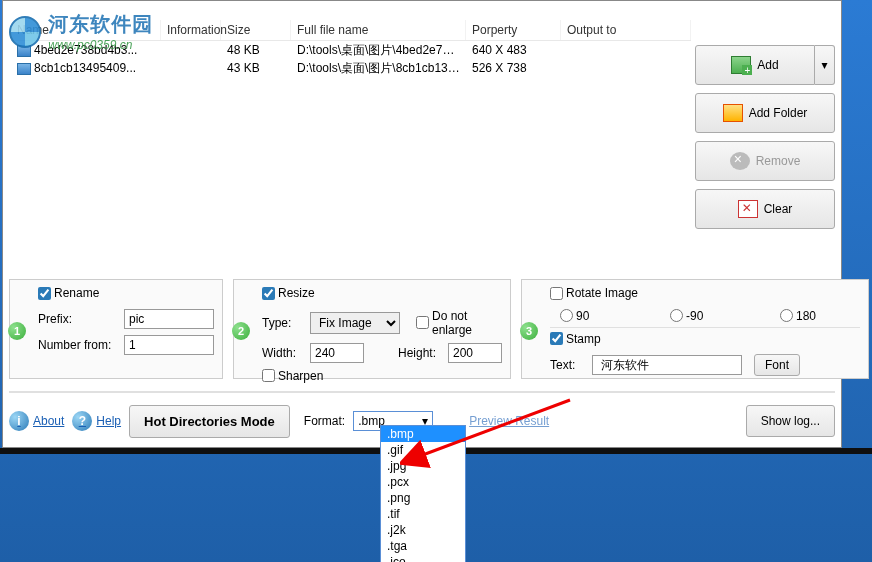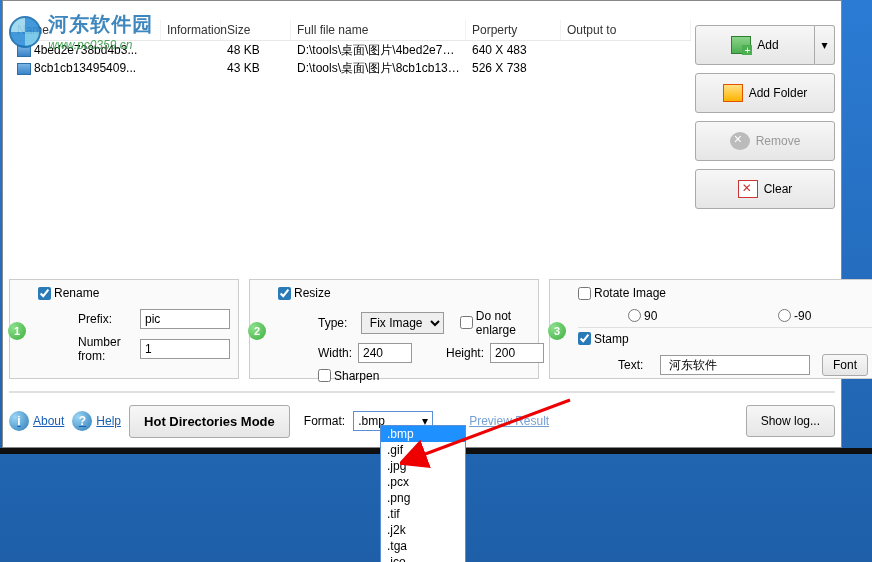--- a/index.html
+++ b/index.html
@@ -15,41 +15,41 @@
 .file-header > div { padding: 3px 6px; color: #333; font-size: 12px; border-right: 1px solid rgba(0,0,0,0.05); }
 .col-name { width: 150px; }
 .col-info { width: 60px; }
 .col-size { width: 70px; }
 .col-full { width: 175px; }
 .col-prop { width: 95px; }
 .col-out { flex: 1; }
 .file-row { display: flex; height: 18px; align-items: center; padding: 0 0; }
 .file-row > div { padding: 2px 6px; overflow: hidden; white-space: nowrap; text-overflow: ellipsis; font-size: 12px; }
 .file-row .ficon { display: inline-block; width: 14px; height: 12px; background: linear-gradient(#7ab5e6,#3b83c9); margin-right: 3px; border: 1px solid #2a6fa8; vertical-align: middle; }
-.side-buttons { position: absolute; right: 6px; top: 24px; width: 140px; }
+.side-buttons { position: absolute; right: 6px; top: 44px; width: 140px; }
 .side-buttons .sbtn { width: 100%; height: 40px; margin-bottom: 8px; background: linear-gradient(#f7f7f7,#e6e6e6); border: 1px solid #aaa; border-radius: 3px; display: flex; align-items: center; justify-content: center; gap: 6px; cursor: pointer; }
 .side-buttons .sbtn.disabled { color: #999; }
 .side-buttons .sbtn .sicon { width: 20px; height: 18px; display: inline-block; }
 .sicon.add { background: linear-gradient(#8bd48b,#4caf50); border: 1px solid #2e7d32; position: relative; }
 .sicon.add::after { content: "+"; position: absolute; right: -2px; bottom: -2px; color: #fff; background: #4caf50; width: 10px; height: 10px; font-size: 10px; text-align: center; }
 .sicon.folder { background: linear-gradient(#ffe082,#ffb300); border: 1px solid #e65100; }
 .sicon.remove { background: #bbb; border-radius: 50%; position: relative; }
 .sicon.remove::after { content: "×"; position: absolute; left: 4px; top: -1px; color: #fff; font-size: 14px; }
 .sicon.clear { background: #fff; border: 1px solid #c33; position: relative; }
 .sicon.clear::after { content: "✕"; color: #c33; position: absolute; left: 3px; top: 0; }
 .options-row { position: absolute; left: 6px; right: 6px; top: 278px; height: 100px; display: flex; gap: 10px; }
 .opt-group { border: 1px solid #ccc; background: #fafafa; padding: 6px 8px; position: relative; }
 .opt-step { width: 18px; height: 18px; border-radius: 50%; background: radial-gradient(circle at 30% 30%, #8de08d, #3caf3c); display: inline-flex; align-items: center; justify-content: center; color: #fff; font-weight: bold; font-size: 11px; position: absolute; left: -2px; top: 42px; }
 .opt-left { width: 230px; padding-left: 28px; }
 .opt-mid { width: 290px; padding-left: 28px; }
 .opt-right { flex: 1; padding-left: 28px; }
 .chk { display: inline-flex; align-items: center; gap: 3px; }
 .chk input { width: 13px; height: 13px; accent-color: #2a7ab7; }
 .field-row { display: flex; align-items: center; gap: 6px; margin-top: 6px; }
-.field-row label { width: 80px; margin-left: 40px; }
+.field-row label { width: 80px; }
 .field-row input[type=text], .field-row select { border: 1px solid #999; padding: 2px 4px; font-size: 12px; }
 .bottom-bar { position: absolute; left: 6px; right: 6px; bottom: 6px; height: 50px; border-top: 2px solid #e0e0e0; display: flex; align-items: center; gap: 8px; padding-top: 8px; }
 .link-btn { display: inline-flex; align-items: center; gap: 4px; color: #1a5fb4; text-decoration: underline; cursor: pointer; }
 .link-btn .licon { width: 20px; height: 20px; border-radius: 50%; background: radial-gradient(circle at 30% 30%, #9bd6f5, #2a7ab7); display: inline-flex; align-items: center; justify-content: center; color: #fff; font-weight: bold; }
 .big-btn { padding: 8px 14px; background: linear-gradient(#f7f7f7,#e6e6e6); border: 1px solid #aaa; border-radius: 3px; cursor: pointer; display: inline-flex; align-items: center; gap: 6px; }
 .big-btn b { font-size: 13px; }
 .format-label { margin-left: 6px; }
 .format-select { border: 1px solid #5a8fd6; padding: 2px 18px 2px 4px; background: #fff; position: relative; width: 80px; }
 .dropdown { position: absolute; left: 380px; top: 425px; width: 86px; background: #fff; border: 1px solid #5a8fd6; z-index: 100; }
 .dropdown .dd-item { padding: 1px 6px; cursor: pointer; }

